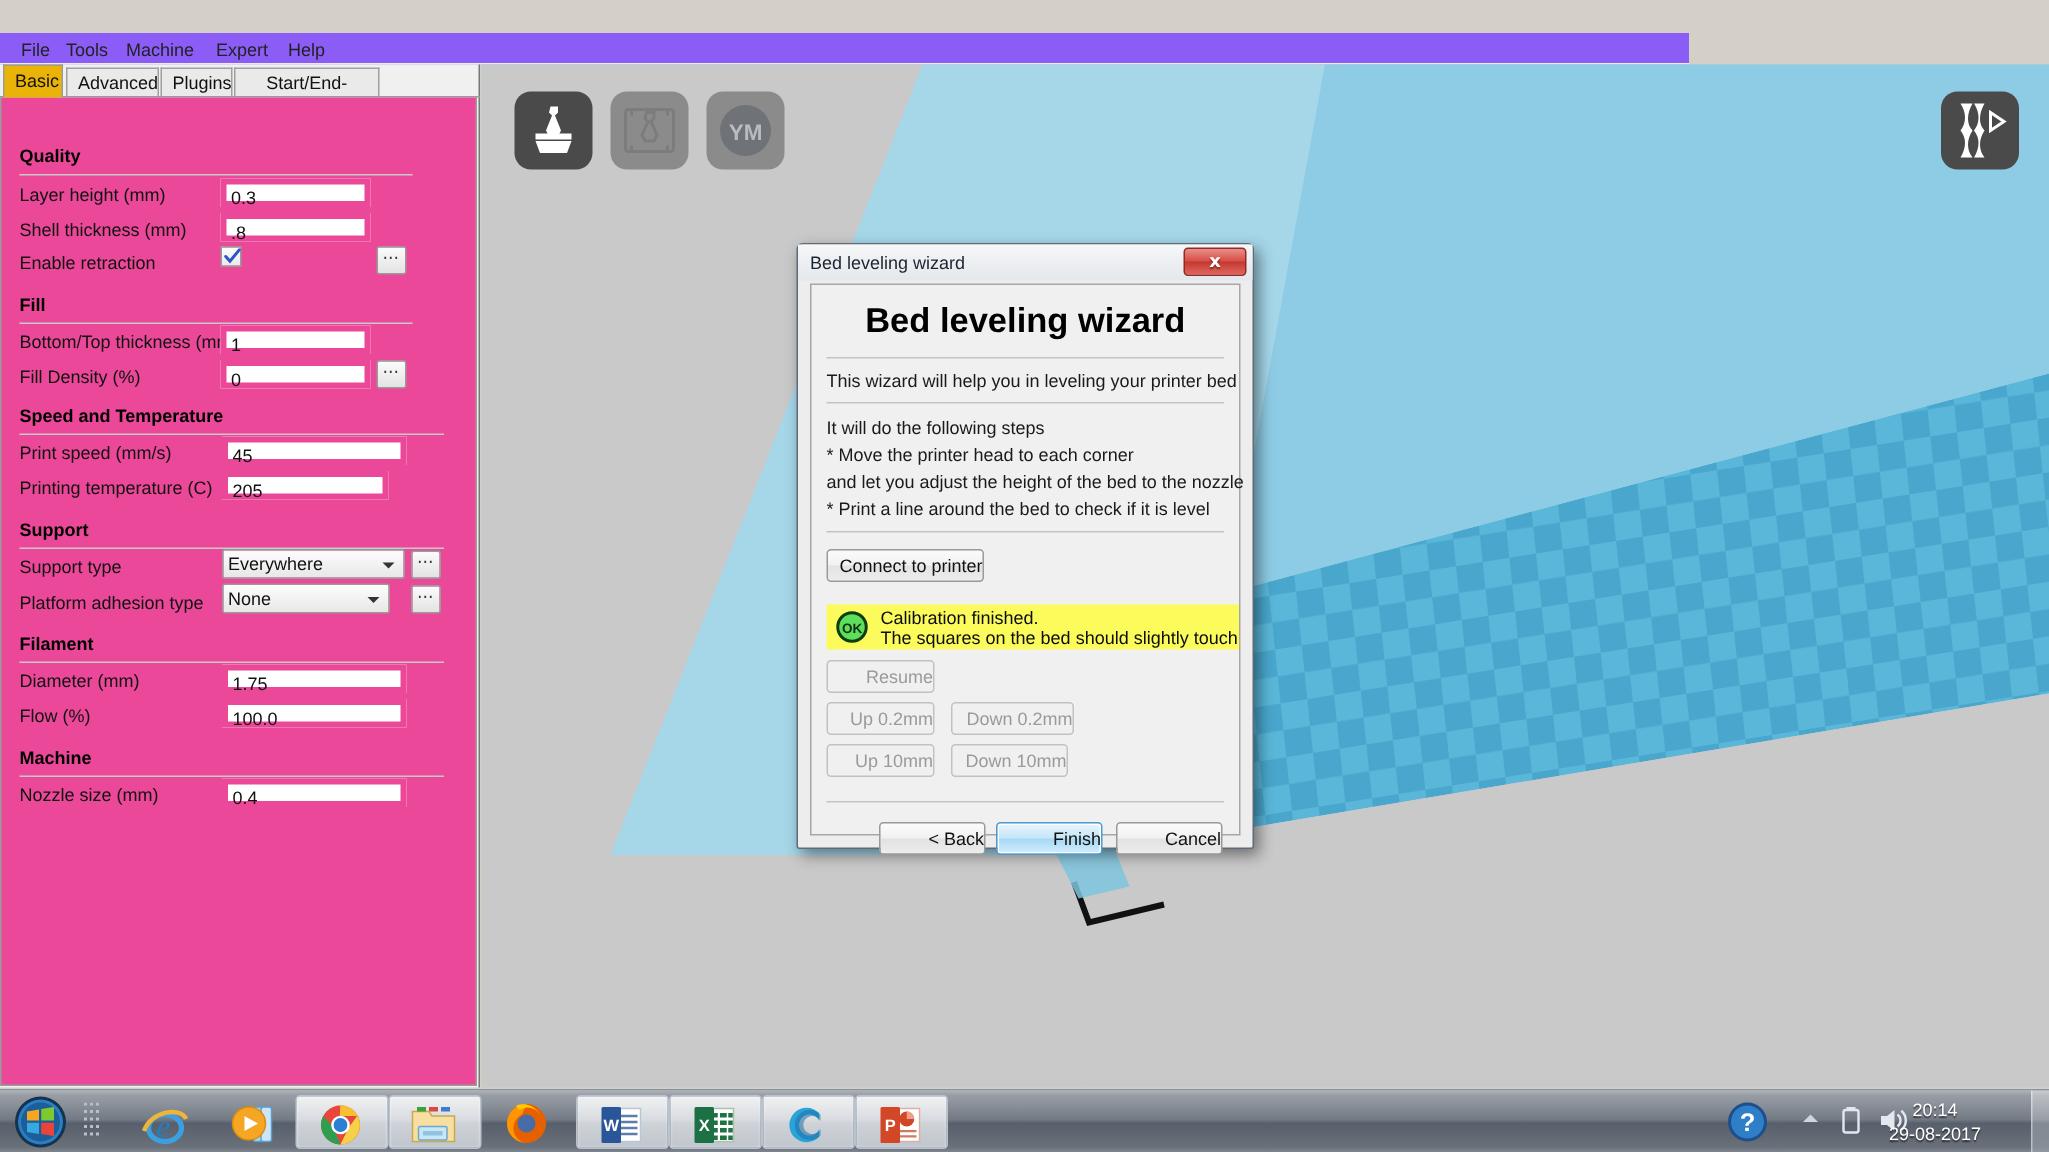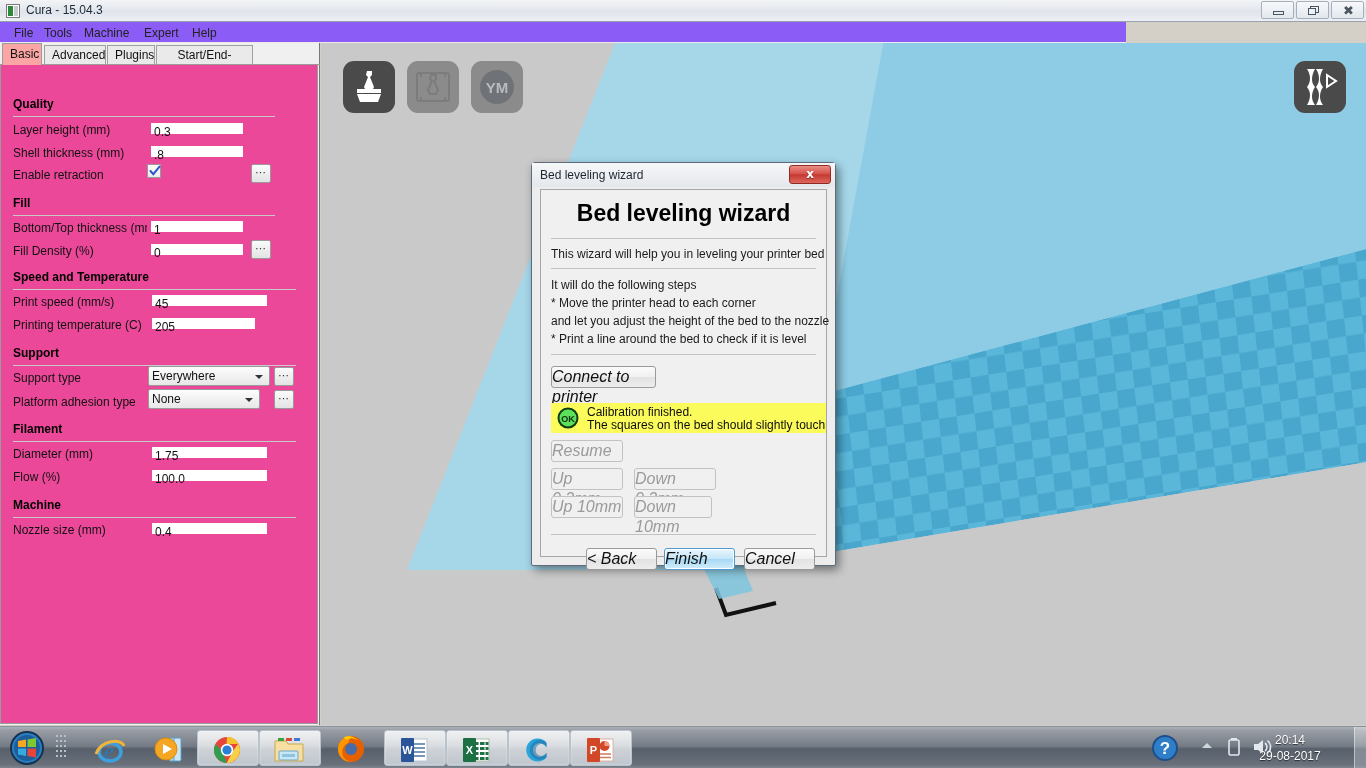--- a/index.html
+++ b/index.html
@@ -82,21 +82,21 @@
   .tab {
     position:absolute; top:2px; height:19px; line-height:18px;
     font-size:12px; color:#111;
     background:#eaeaea;
     border:1px solid #a0a0a0; border-bottom:none;
     padding:0 7px; box-sizing:border-box;
     text-align:center;
   }
   .tab.active {
     top:0; height:22px; line-height:20px;
-    background:#fca5a5; border-color:#9b9b9b;
+    background:#eab308; border-color:#9b9b9b;
     z-index:3;
   }
   .tabs-underline {
     position:absolute; left:0; top:21px; width:320px; height:1px; background:#9b9b9b;
   }
   .panel-body {
     position:absolute; left:0; top:22px; width:318px; height:659px;
     background:#ec4899;
     border:1px solid #9b9b9b; border-top:none;
     box-sizing:border-box;
@@ -195,21 +195,21 @@
     position:absolute; left:0; top:10px; width:285px;
     text-align:center; font-size:23px; font-weight:bold; color:#000;
     font-family:"Liberation Sans", sans-serif;
   }
   .dlg-rule { position:absolute; left:10px; width:265px; height:1px; background:#c3c3c3; }
   .dlg-p { position:absolute; left:10px; font-size:12px; color:#1a1a1a; white-space:nowrap; }
   .btn {
     position:absolute; box-sizing:border-box; height:22px;
     border:1px solid #9a9a9a; border-radius:3px;
     background:linear-gradient(to bottom,#fbfbfb 0%,#f1f1f1 48%,#e2e2e2 52%,#ededed 100%);
-    font-size:16px; color:#111; text-align:left; line-height:20px;font-style:italic;
+    font-size:12px; color:#111; text-align:right; line-height:20px;
   }
   .btn.disabled { color:#9a9a9a; border-color:#c2c2c2; background:#f0f0f0; }
   .btn.primary {
     border:1px solid #4f9bd0;
     background:linear-gradient(to bottom,#eaf6fd 0%,#c5e6f8 48%,#a6d9f4 52%,#d3edfb 100%);
     box-shadow:0 0 0 1px #ffffff inset;
   }
   .statusbox {
     position:absolute; left:10px; top:213px; width:275px; height:30px;
     background:#fbfb5c; overflow:hidden;
@@ -258,38 +258,20 @@
     border-left:1px solid rgba(255,255,255,0.45);
     box-sizing:border-box;
   }
   .tray-icon { position:absolute; top:11px; }
 </style>
 </head>
 <body>
 
 <div id="app">
 
-  <div class="titlebar">
-    <div class="title-icon">
-        <i></i>
-        <u></u>
-      </div>
-    <div class="title-text">Cura - 15.04.3</div>
-    <div class="win-btns">
-      <div class="win-btn">
-          <span class="glyph-min"></span>
-        </div>
-      <div class="win-btn">
-          <span class="glyph-max"></span>
-        </div>
-      <div class="win-btn">
-          <span class="glyph-close">✖</span>
-        </div>
-    </div>
-  </div>
 
   <div class="menubar">
     <div class="menu-item" style="left:8px">File</div>
     <div class="menu-item" style="left:38px">Tools</div>
     <div class="menu-item" style="left:78px">Machine</div>
     <div class="menu-item" style="left:138px">Expert</div>
     <div class="menu-item" style="left:186px">Help</div>
   </div>
 
   <div class="leftpanel">

